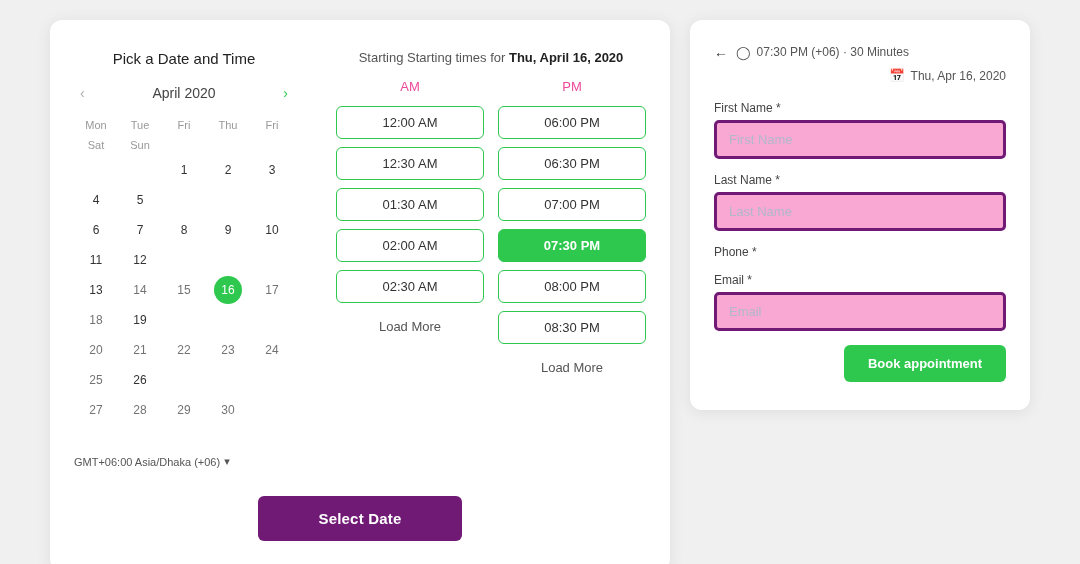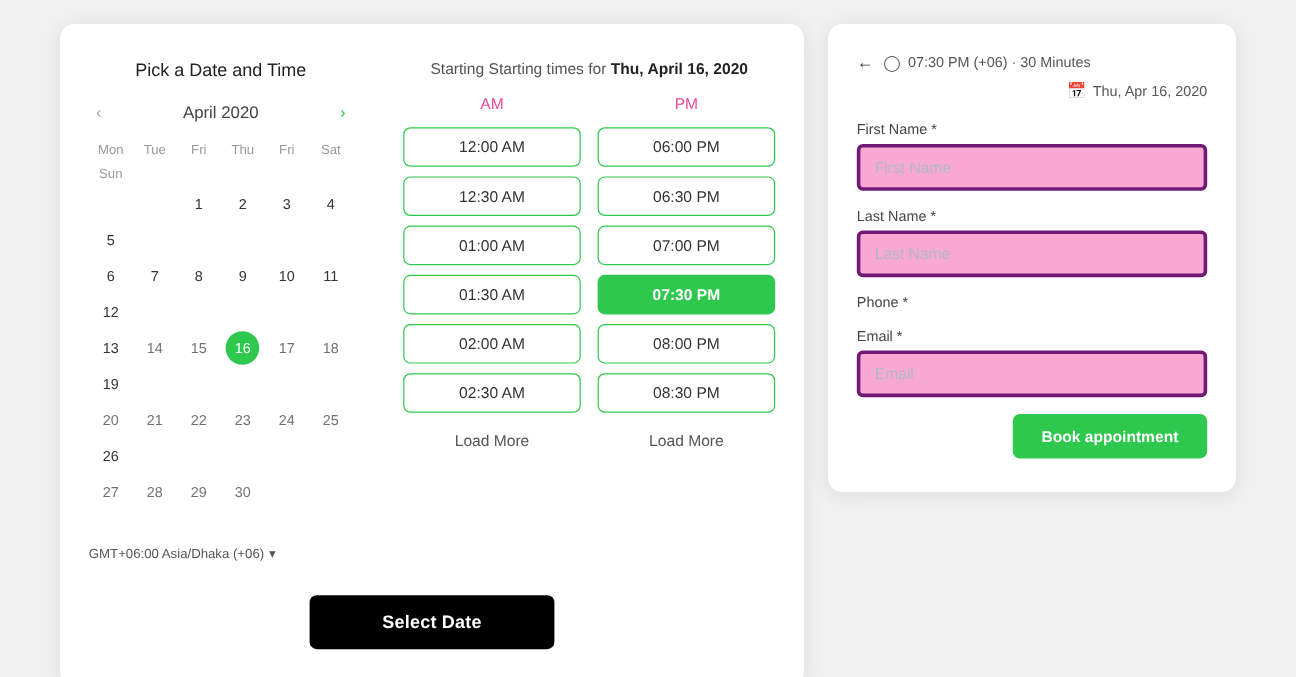--- a/index.html
+++ b/index.html
@@ -66,21 +66,21 @@
     }
     .calendar-month {
       font-size: 14px;
       color: #444;
     }
     .calendar-grid {
       width: 100%;
     }
     .calendar-row {
       display: grid;
-      grid-template-columns: repeat(6, 1fr);
+      grid-template-columns: repeat(5, 1fr);
       text-align: center;
     }
     .calendar-header-cell {
       font-size: 11px;
       color: #999;
       padding: 4px 0;
       font-weight: 500;
     }
     .calendar-cell {
       font-size: 12px;
@@ -168,21 +168,21 @@
     .load-more {
       text-align: center;
       font-size: 13px;
       color: #555;
       margin-top: 8px;
       cursor: pointer;
     }
     
     .select-date-btn {
       margin-top: 28px;
-      background: #000000;
+      background: #701a75;
       color: #fff;
       border: none;
       border-radius: 6px;
       padding: 14px 60px;
       font-size: 15px;
       font-weight: 600;
       cursor: pointer;
       letter-spacing: 0.2px;
     }
     
@@ -350,21 +350,20 @@
       <div class="timeslots-section">
         <div class="timeslots-title">
           <span>Starting Starting times for </span><strong>Thu, April 16, 2020</strong>
         </div>
         <div class="timeslots-columns">
 
           <div class="timeslots-col">
             <div class="timeslots-col-header">AM</div>
             <button class="time-slot">12:00 AM</button>
             <button class="time-slot">12:30 AM</button>
-            <button class="time-slot">01:00 AM</button>
             <button class="time-slot">01:30 AM</button>
             <button class="time-slot">02:00 AM</button>
             <button class="time-slot">02:30 AM</button>
             <div class="load-more">Load More</div>
           </div>
 
           <div class="timeslots-col">
             <div class="timeslots-col-header">PM</div>
             <button class="time-slot">06:00 PM</button>
             <button class="time-slot">06:30 PM</button>

